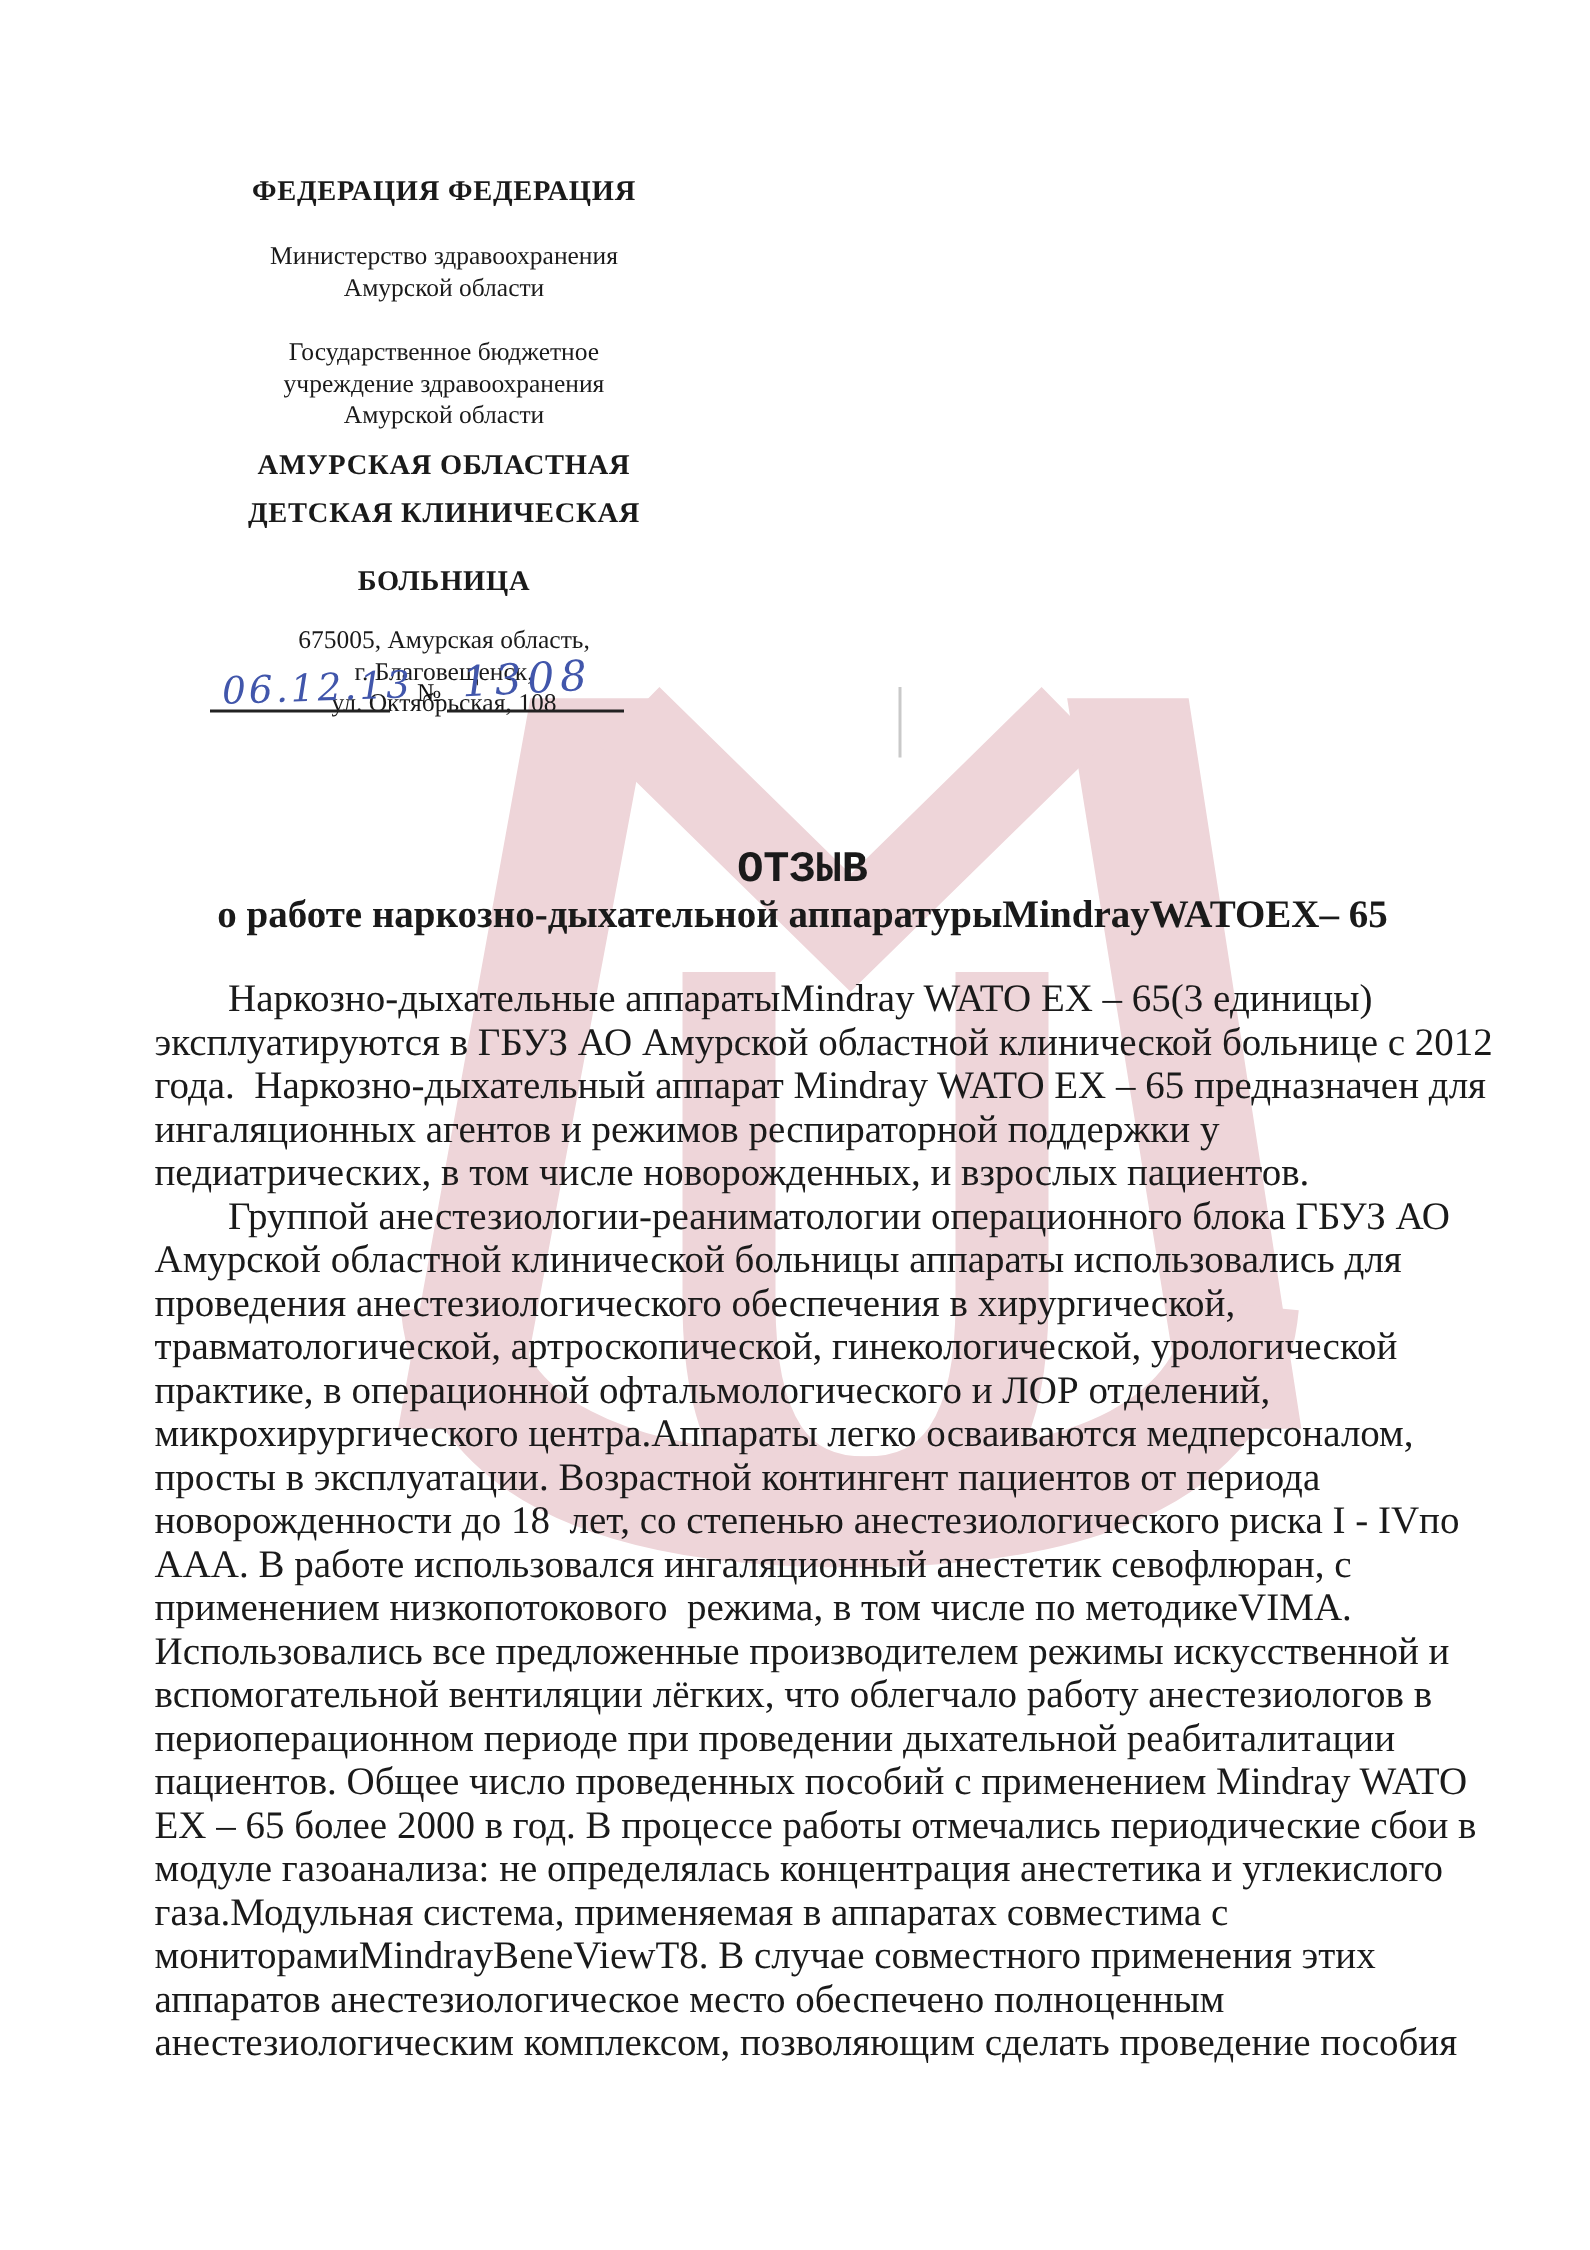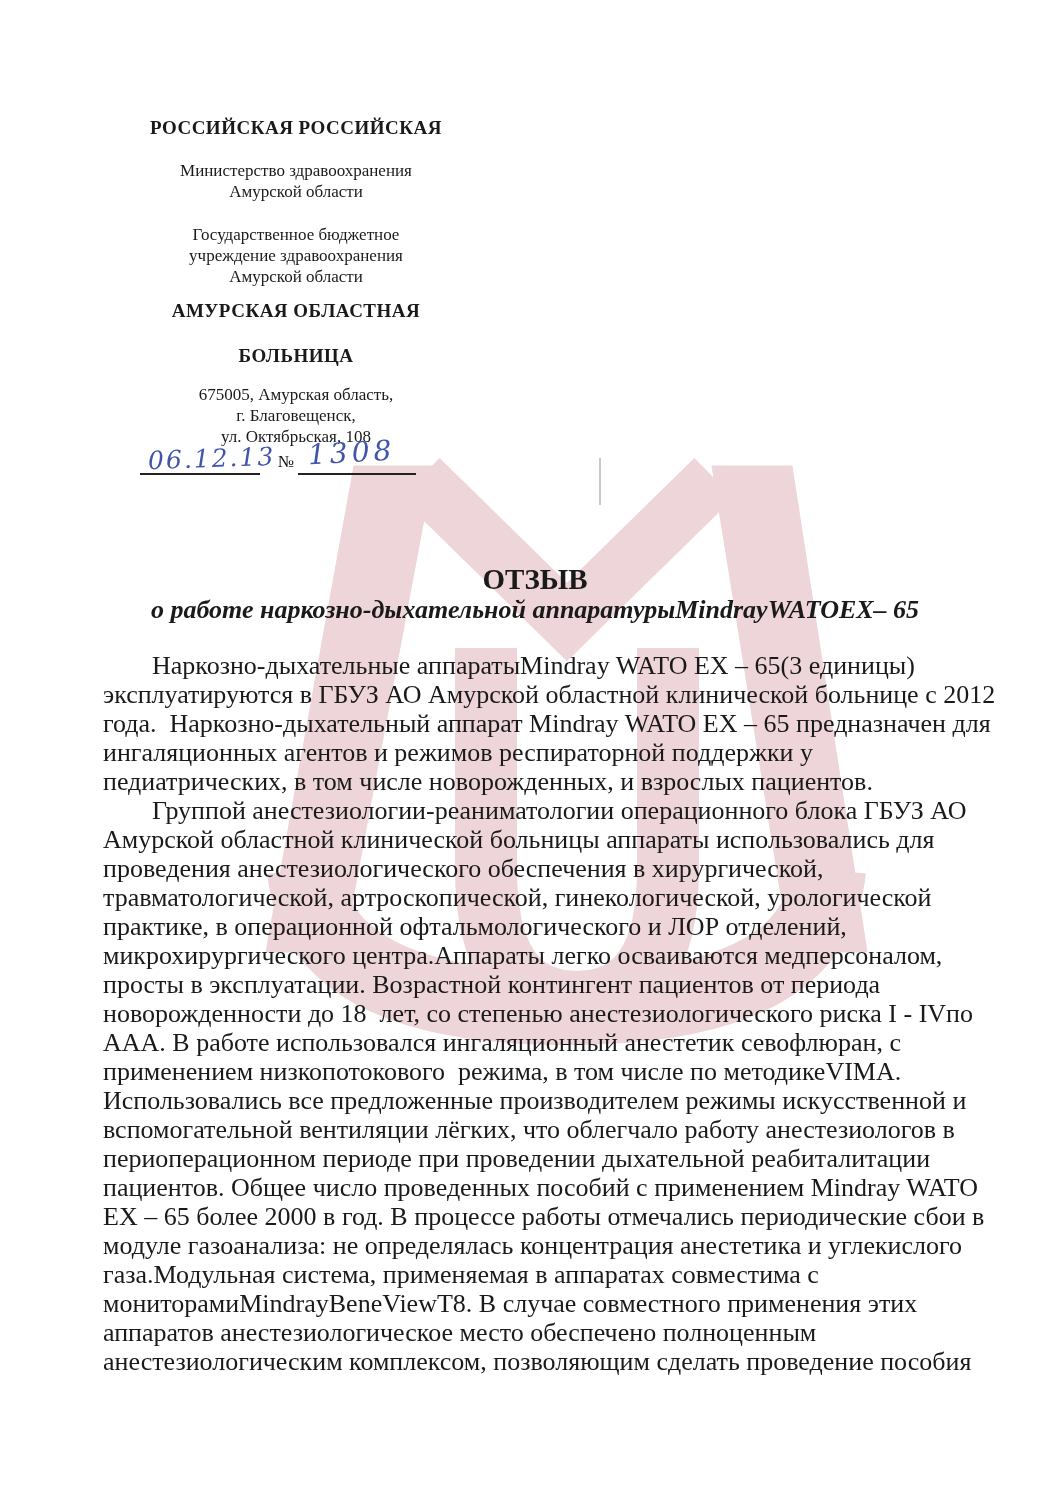--- a/index.html
+++ b/index.html
@@ -21,22 +21,22 @@
   
   .refline { position:absolute; left:100px; top:438px; width:340px; height:45px; z-index:2; }
   .hand { font-style:italic; letter-spacing:2px; font-family:"DejaVu Serif",serif; }
   .ref-date { position:absolute; left:48px; top:6px; font-size:25px; transform:rotate(-2deg); }
   .ref-num  { position:absolute; left:208px; top:-2px; font-size:28px; transform:rotate(-3deg); letter-spacing:4px; }
   .ref-no   { position:absolute; left:178px; top:14px; font-size:17px; color:#111; }
   .u1 { position:absolute; left:40px;  top:35px; width:120px; height:0; border-bottom:2px solid #222; }
   .u2 { position:absolute; left:198px; top:35px; width:118px; height:0; border-bottom:2px solid #222; }
   
   .title-wrap { position:absolute; left:60px; top:564px; width:950px; text-align:center; z-index:2; }
-  .doc-title { font-size:29px; line-height:31px; font-weight:bold; }
-  .doc-subtitle { font-size:26px; line-height:30px; font-weight:bold;font-style:italic; }
+  .doc-title { font-size:29px; line-height:31px; font-weight:bold;font-family:Liberation Mono, monospace; }
+  .doc-subtitle { font-size:26px; line-height:30px; font-weight:bold; }
   
   .body-text { position:absolute; left:103px; top:651px; width:906px; z-index:2; }
   .body-line { font-size:26px; line-height:29px; white-space:pre; }
   .body-line.indent { padding-left:49px; }
   
   .artifact { position:absolute; left:599px; top:458px; width:2px; height:47px; background:#c9c9c9; z-index:1; }
 </style>
 </head>
 <body>
 
@@ -53,27 +53,28 @@
 
       <path d="M 486,648 L 486,868 Q 486,1002 577,1002 Q 668,1002 668,868 L 668,648" fill="none" stroke="#eed5d9" stroke-width="62"></path>
 
       <path d="M 304,870 Q 318,1008 567,1008 Q 816,1008 829,870" fill="none" stroke="#eed5d9" stroke-width="74"></path>
     </g>
   </svg>
 
   <div class="artifact"></div>
 
   <div class="letterhead">
-      <div class="lh-line b">РОССИЙСКАЯ РОССИЙСКАЯ</div>
+      <div class="lh-line b">ФЕДЕРАЦИЯ ФЕДЕРАЦИЯ</div>
       <div class="lh-line r" style="margin-top: 20px;">Министерство здравоохранения</div>
       <div class="lh-line r">Амурской области</div>
       <div class="lh-line r" style="margin-top: 22px;">Государственное бюджетное</div>
       <div class="lh-line r">учреждение здравоохранения</div>
       <div class="lh-line r">Амурской области</div>
       <div class="lh-line b" style="margin-top: 12px;">АМУРСКАЯ  ОБЛАСТНАЯ</div>
+      <div class="lh-line b" style="margin-top: 8px;">ДЕТСКАЯ КЛИНИЧЕСКАЯ</div>
       <div class="lh-line b" style="margin-top: 21px;">БОЛЬНИЦА</div>
       <div class="lh-line r" style="margin-top: 16px;">675005, Амурская область,</div>
       <div class="lh-line r">г. Благовещенск,</div>
       <div class="lh-line r">ул. Октябрьская, 108</div>
     </div>
 
   <div class="refline">
     <span class="hand ref-date" style="color: rgb(65, 86, 171);">06.12.13</span>
     <span class="u1"></span>
     <span class="ref-no">№</span>

